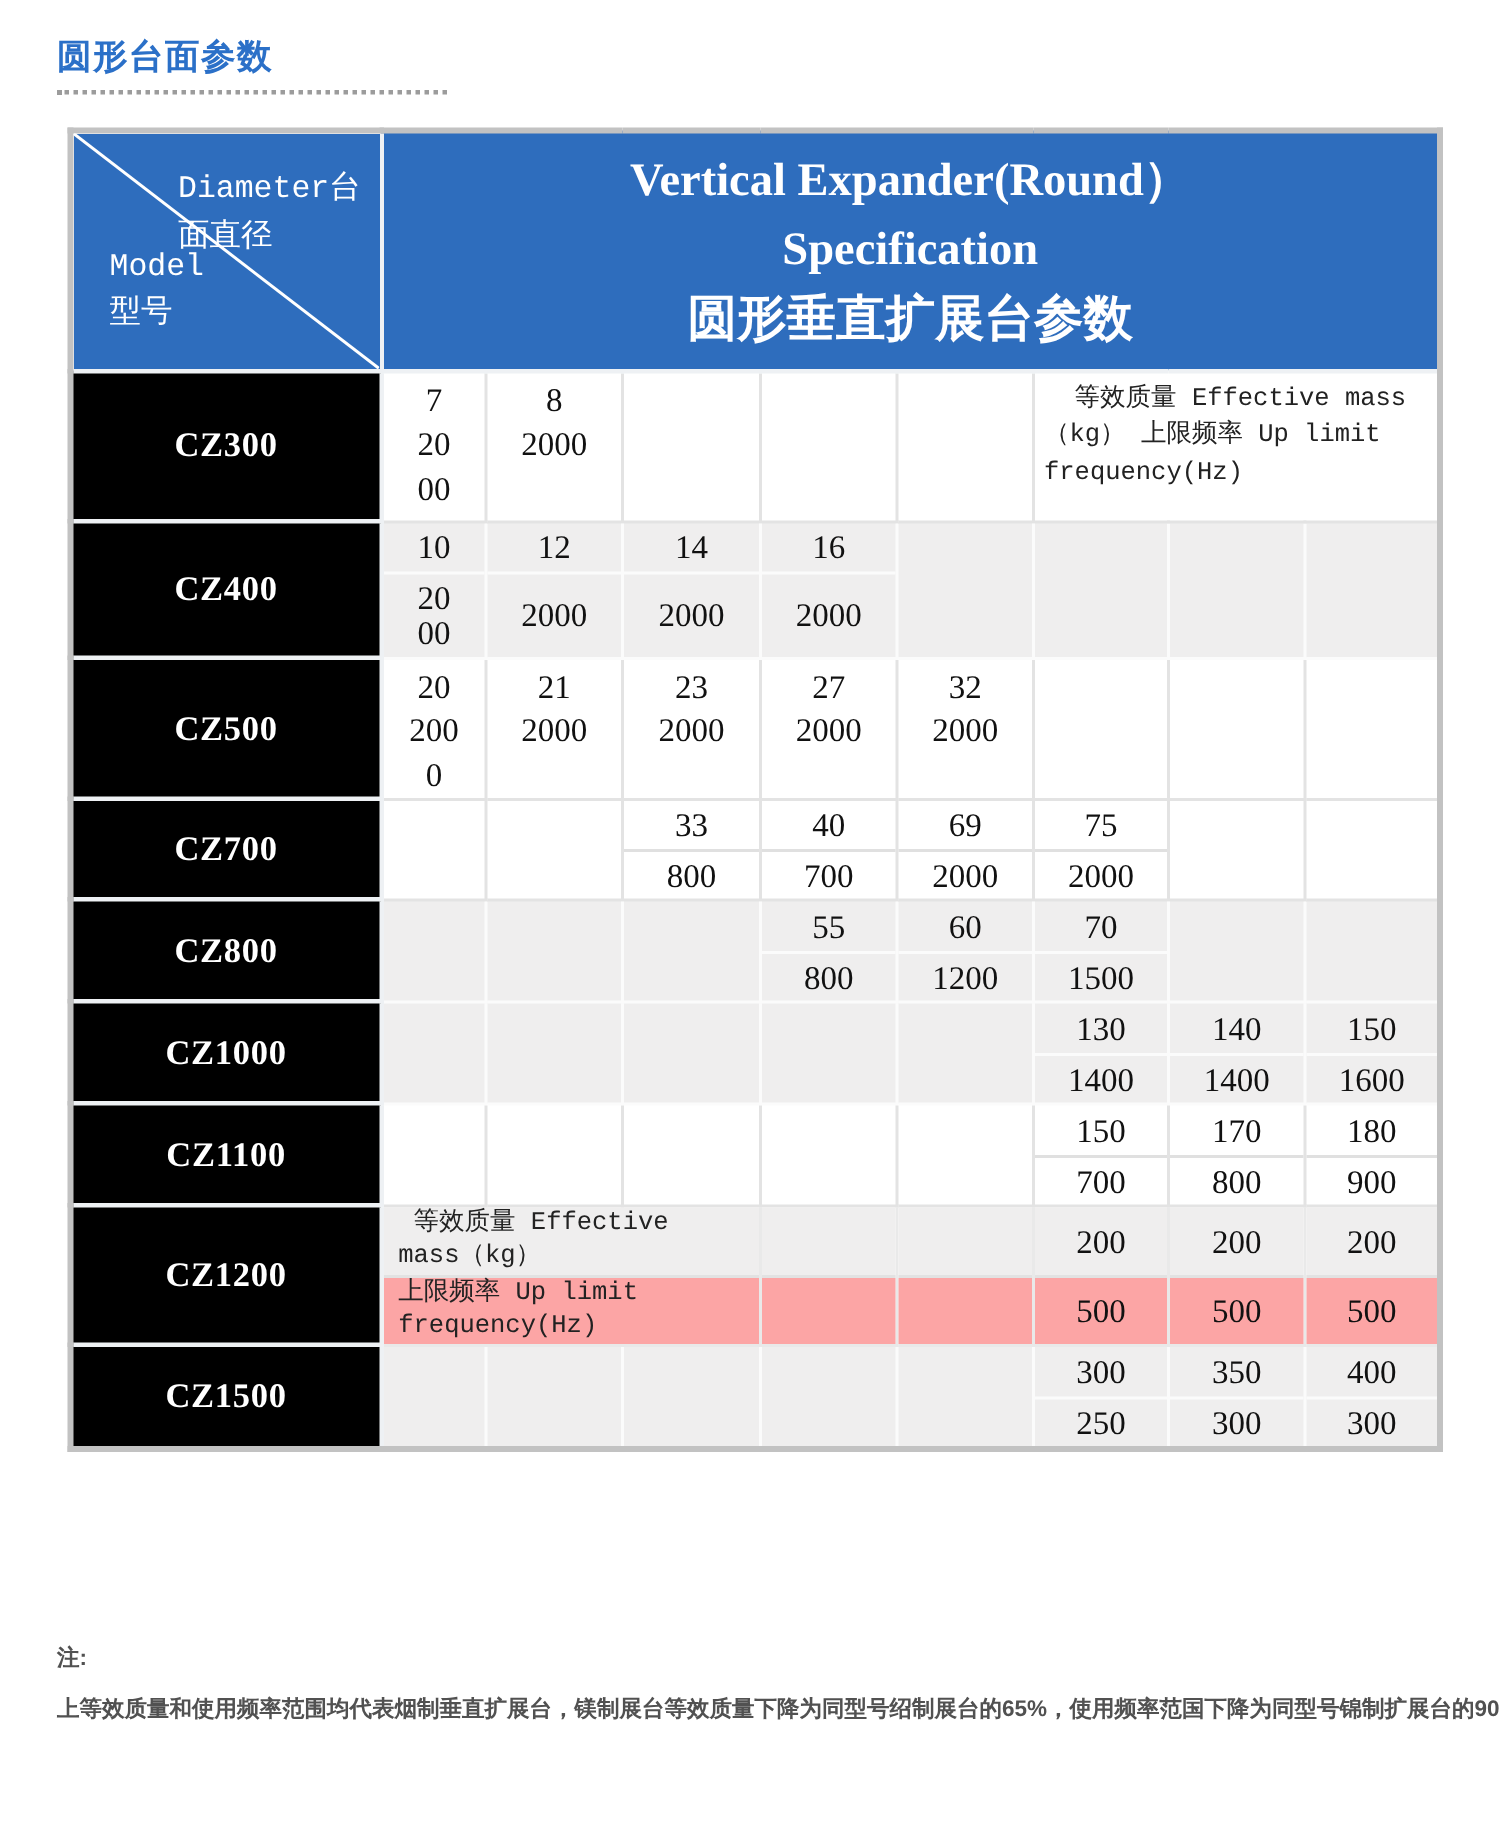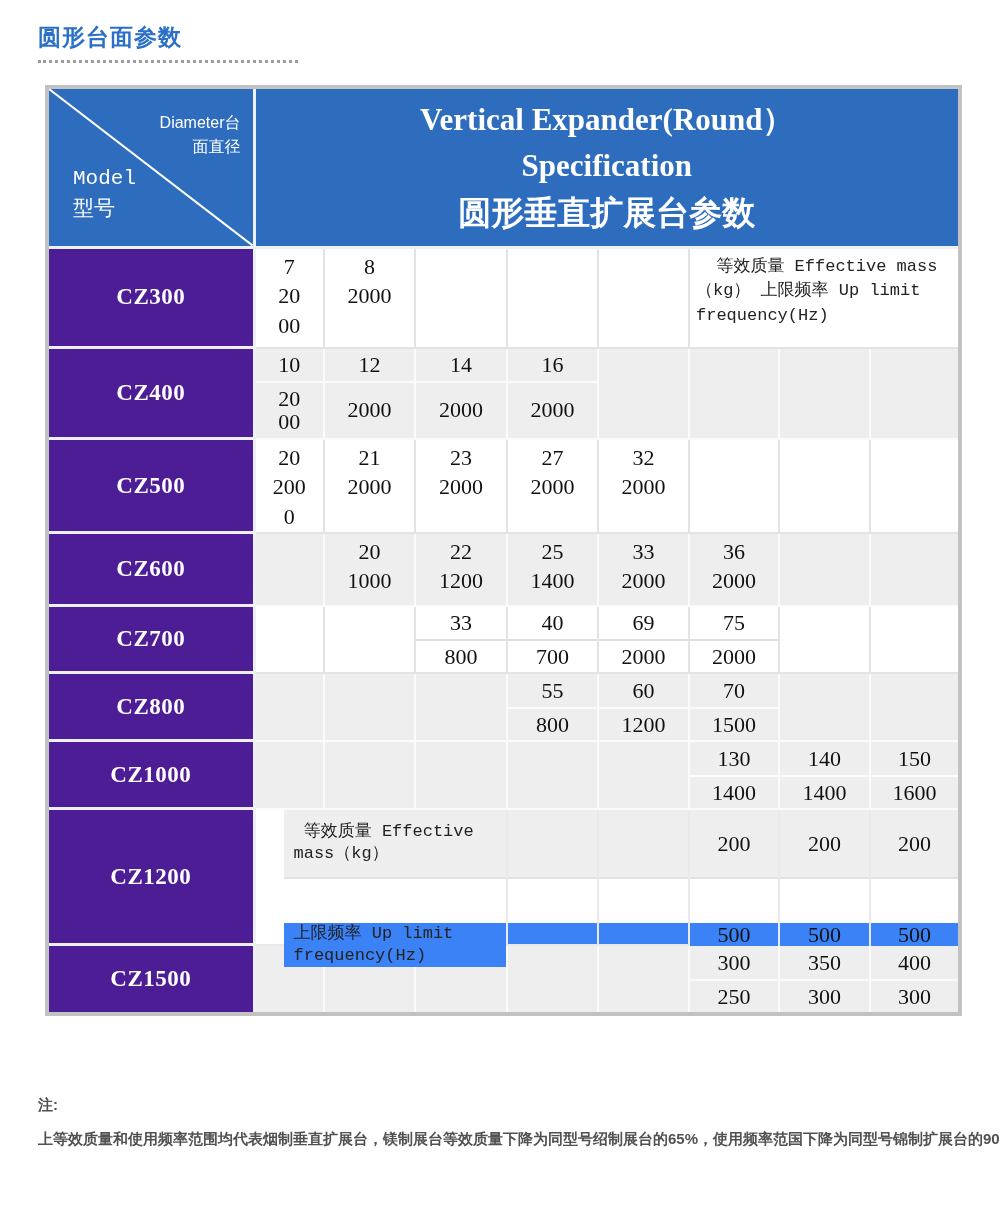--- a/index.html
+++ b/index.html
@@ -21,59 +21,59 @@
     border-collapse:collapse;table-layout:fixed;
     border:4px solid #c2c2c2;
   }
   th,td{padding:0;}
   th.corner{
     background:#2e6dbd;position:relative;vertical-align:top;
     border:3px solid #eef1f4;
   }
   th.corner svg{position:absolute;left:0;top:0;width:100%;height:100%;}
   .corner-top{
-    position:absolute;top:22px;right:12px;text-align:right;
-    color:#fff;font-family:Liberation Sans, sans-serif;
-    font-size:16px;white-space:pre-line;line-height:1.5;font-weight:normal;
+    position:absolute;top:22px;right:12px;text-align:left;
+    color:#fff;font-family:Liberation Mono, monospace;
+    font-size:21px;white-space:pre-line;line-height:1.5;font-weight:normal;
   }
   .corner-bottom{
     position:absolute;bottom:20px;left:24px;text-align:left;
     color:#fff;font-family:"Liberation Mono","DejaVu Sans Mono",monospace;
     font-size:21px;white-space:pre-line;line-height:1.5;font-weight:normal;
   }
   th.main-header{
     background:#2e6dbd;color:#fff;text-align:center;vertical-align:middle;
     border:3px solid #eef1f4;
     font-family:"Liberation Serif","DejaVu Serif",serif;
   }
   .hl1,.hl2{font-size:31px;font-weight:bold;line-height:1.5;}
   .hl3{font-size:33px;font-weight:bold;line-height:1.45;}
   th.model{
-    background:#4c1d95;color:#fff;
+    background:#000000;color:#fff;
     font-family:"Liberation Serif","DejaVu Serif",serif;
     font-size:23px;font-weight:bold;text-align:center;vertical-align:middle;
     border:3px solid #eef1f4;letter-spacing:0.5px;
   }
   td.data{
     border:2px solid #e3e3e3;vertical-align:top;text-align:center;
     font-family:"Liberation Serif","DejaVu Serif",serif;
     font-size:22px;color:#111;
   }
   tr.stripe-w td.data{background:#ffffff;border-color:#e3e3e3;}
   tr.stripe-g td.data{background:#efeeee;border-color:#fbfbfb;}
   tr.stripe-gw td.data{background:#ffffff;border-color:#e9e9e9;}
   .stack{white-space:pre-line;line-height:1.35;padding-top:3px;}
   .split{display:flex;flex-direction:column;height:100%;}
   .sub{display:flex;align-items:center;justify-content:center;
        white-space:pre-line;line-height:1.05;}
   .sub.top{flex:0 0 50%;border-bottom:2px solid #e0e0e0;}
   .sub.bot{flex:1 1 auto;}
   tr.stripe-g .sub.top{border-bottom-color:#fbfbfb;}
   tr.stripe-gw .sub.top{background:#efeeee;border-bottom-color:#e2e2e2;}
-  tr.stripe-gw .sub.bot{background:#3b82f6;margin-top:44px;}
+  tr.stripe-gw .sub.bot{background:#fca5a5;}
   .note-cell{
     text-align:left;font-family:"Liberation Mono","DejaVu Sans Mono",monospace;
     font-size:17px;line-height:1.45;white-space:pre-wrap;
     padding:6px 4px 0 6px;color:#222;
   }
   .split.labels .sub{
     justify-content:flex-start;text-align:left;
     font-family:"Liberation Mono","DejaVu Sans Mono",monospace;
     font-size:17px;line-height:1.3;white-space:pre-wrap;
     padding-left:10px;color:#222;
@@ -191,46 +191,20 @@
 2000</div>
         </td>
         <td class="data" style="height: 87px;">
           <div class="stack">32
 2000</div>
         </td>
         <td class="data" style="height: 87px;"></td>
         <td class="data" style="height: 87px;"></td>
         <td class="data" style="height: 87px;"></td>
       </tr>
-      <tr class="stripe-g" style="height: 71px;">
-        <th class="model">CZ600</th>
-        <td class="data" style="height: 71px;"></td>
-        <td class="data" style="height: 71px;">
-          <div class="stack">20
-1000</div>
-        </td>
-        <td class="data" style="height: 71px;">
-          <div class="stack">22
-1200</div>
-        </td>
-        <td class="data" style="height: 71px;">
-          <div class="stack">25
-1400</div>
-        </td>
-        <td class="data" style="height: 71px;">
-          <div class="stack">33
-2000</div>
-        </td>
-        <td class="data" style="height: 71px;">
-          <div class="stack">36
-2000</div>
-        </td>
-        <td class="data" style="height: 71px;"></td>
-        <td class="data" style="height: 71px;"></td>
-      </tr>
       <tr class="stripe-w" style="height: 65px;">
         <th class="model">CZ700</th>
         <td class="data" style="height: 65px;"></td>
         <td class="data" style="height: 65px;"></td>
         <td class="data" style="height: 65px;">
           <div class="split">
             <div class="sub top">33</div>
             <div class="sub bot">800</div>
           </div>
         </td>
@@ -300,23 +274,49 @@
             <div class="sub bot">1400</div>
           </div>
         </td>
         <td class="data" style="height: 66px;">
           <div class="split">
             <div class="sub top">150</div>
             <div class="sub bot">1600</div>
           </div>
         </td>
       </tr>
+      <tr class="stripe-w" style="height: 66px;">
+        <th class="model">CZ1100</th>
+        <td class="data" style="height: 66px;"></td>
+        <td class="data" style="height: 66px;"></td>
+        <td class="data" style="height: 66px;"></td>
+        <td class="data" style="height: 66px;"></td>
+        <td class="data" style="height: 66px;"></td>
+        <td class="data" style="height: 66px;">
+          <div class="split">
+            <div class="sub top">150</div>
+            <div class="sub bot">700</div>
+          </div>
+        </td>
+        <td class="data" style="height: 66px;">
+          <div class="split">
+            <div class="sub top">170</div>
+            <div class="sub bot">800</div>
+          </div>
+        </td>
+        <td class="data" style="height: 66px;">
+          <div class="split">
+            <div class="sub top">180</div>
+            <div class="sub bot">900</div>
+          </div>
+        </td>
+      </tr>
       <tr class="stripe-gw" style="height: 91px;">
         <th class="model">CZ1200</th>
-        <td class="data" colspan="3" style="height: 91px; padding-left: 28px;">
+        <td class="data" colspan="3" style="height: 91px;">
           <div class="split labels">
             <div class="sub top"> 等效质量 Effective
 mass（kg）</div>
             <div class="sub bot">上限频率 Up limit
 frequency(Hz)</div>
           </div>
         </td>
         <td class="data" style="height: 91px;">
           <div class="split">
             <div class="sub top"></div>

